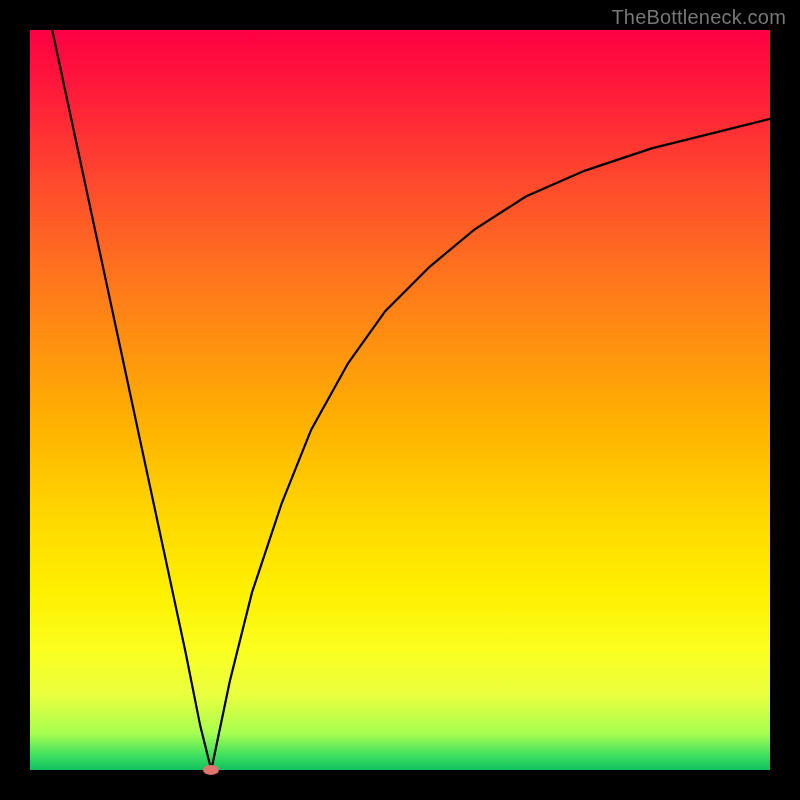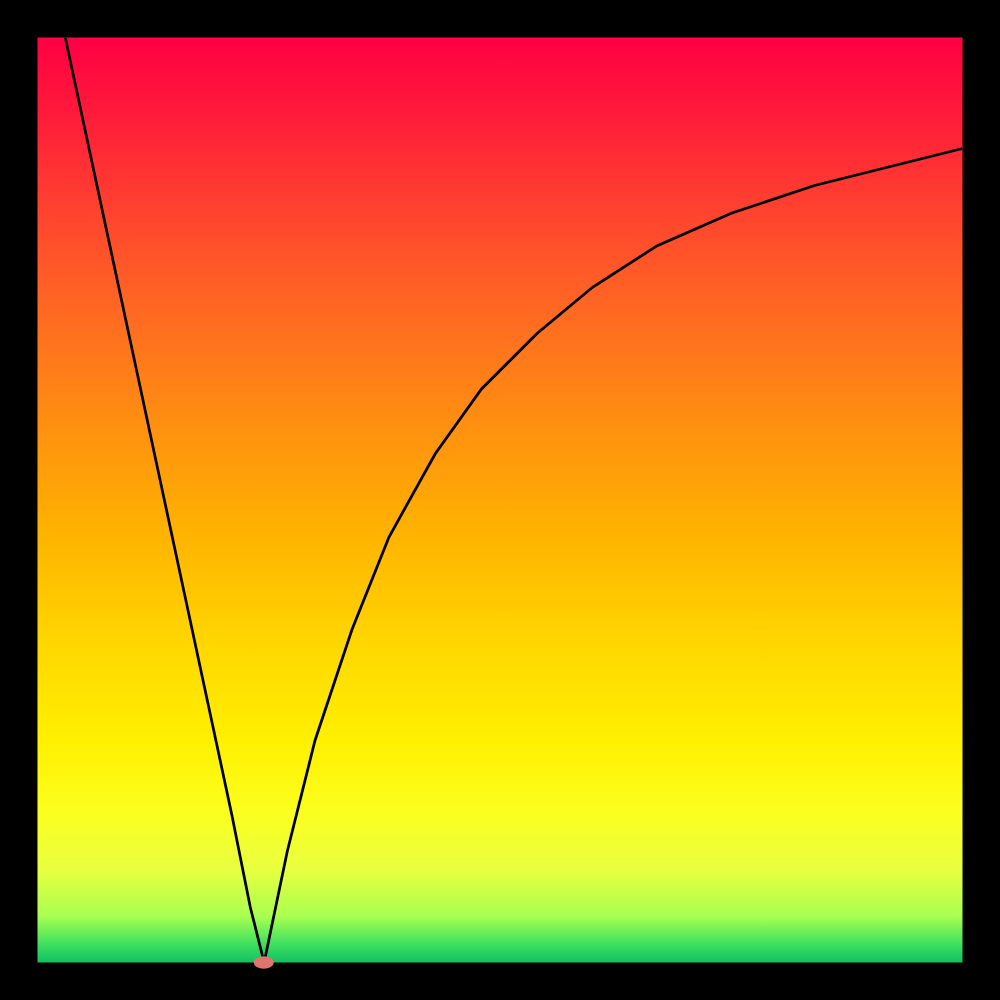--- a/index.html
+++ b/index.html
@@ -63,20 +63,21 @@
     height: 10px;
     border-radius: 50%;
     background: #e0746e;
     transform: translate(-50%, -50%);
   }
 </style>
 </head>
 <body>
 
 <div class="frame">
+  <div class="watermark">TheBottleneck.com</div>
 
   <div class="plot-area">
     <svg class="curve" viewBox="0 0 740 740" preserveAspectRatio="none">
       <path id="left-path" fill="none" stroke="#000" stroke-width="2.2" d="M22.20 0.00 L44.40 103.60 L66.60 207.20 L88.80 310.80 L111.00 414.40 L133.20 518.00 L155.40 621.60 L170.20 695.60 L181.30 740.00"></path>
       <path id="right-path" fill="none" stroke="#000" stroke-width="2.2" d="M181.30 740.00 L199.80 651.20 L222.00 562.40 L251.60 473.60 L281.20 399.60 L318.20 333.00 L355.20 281.20 L399.60 236.80 L444.00 199.80 L495.80 166.50 L555.00 140.60 L621.60 118.40 L680.80 103.60 L740.00 88.80"></path>
     </svg>
     <div class="marker" id="vertex-marker" style="left: 181.3px; top: 740px;"></div>
   </div>
 </div>
 

